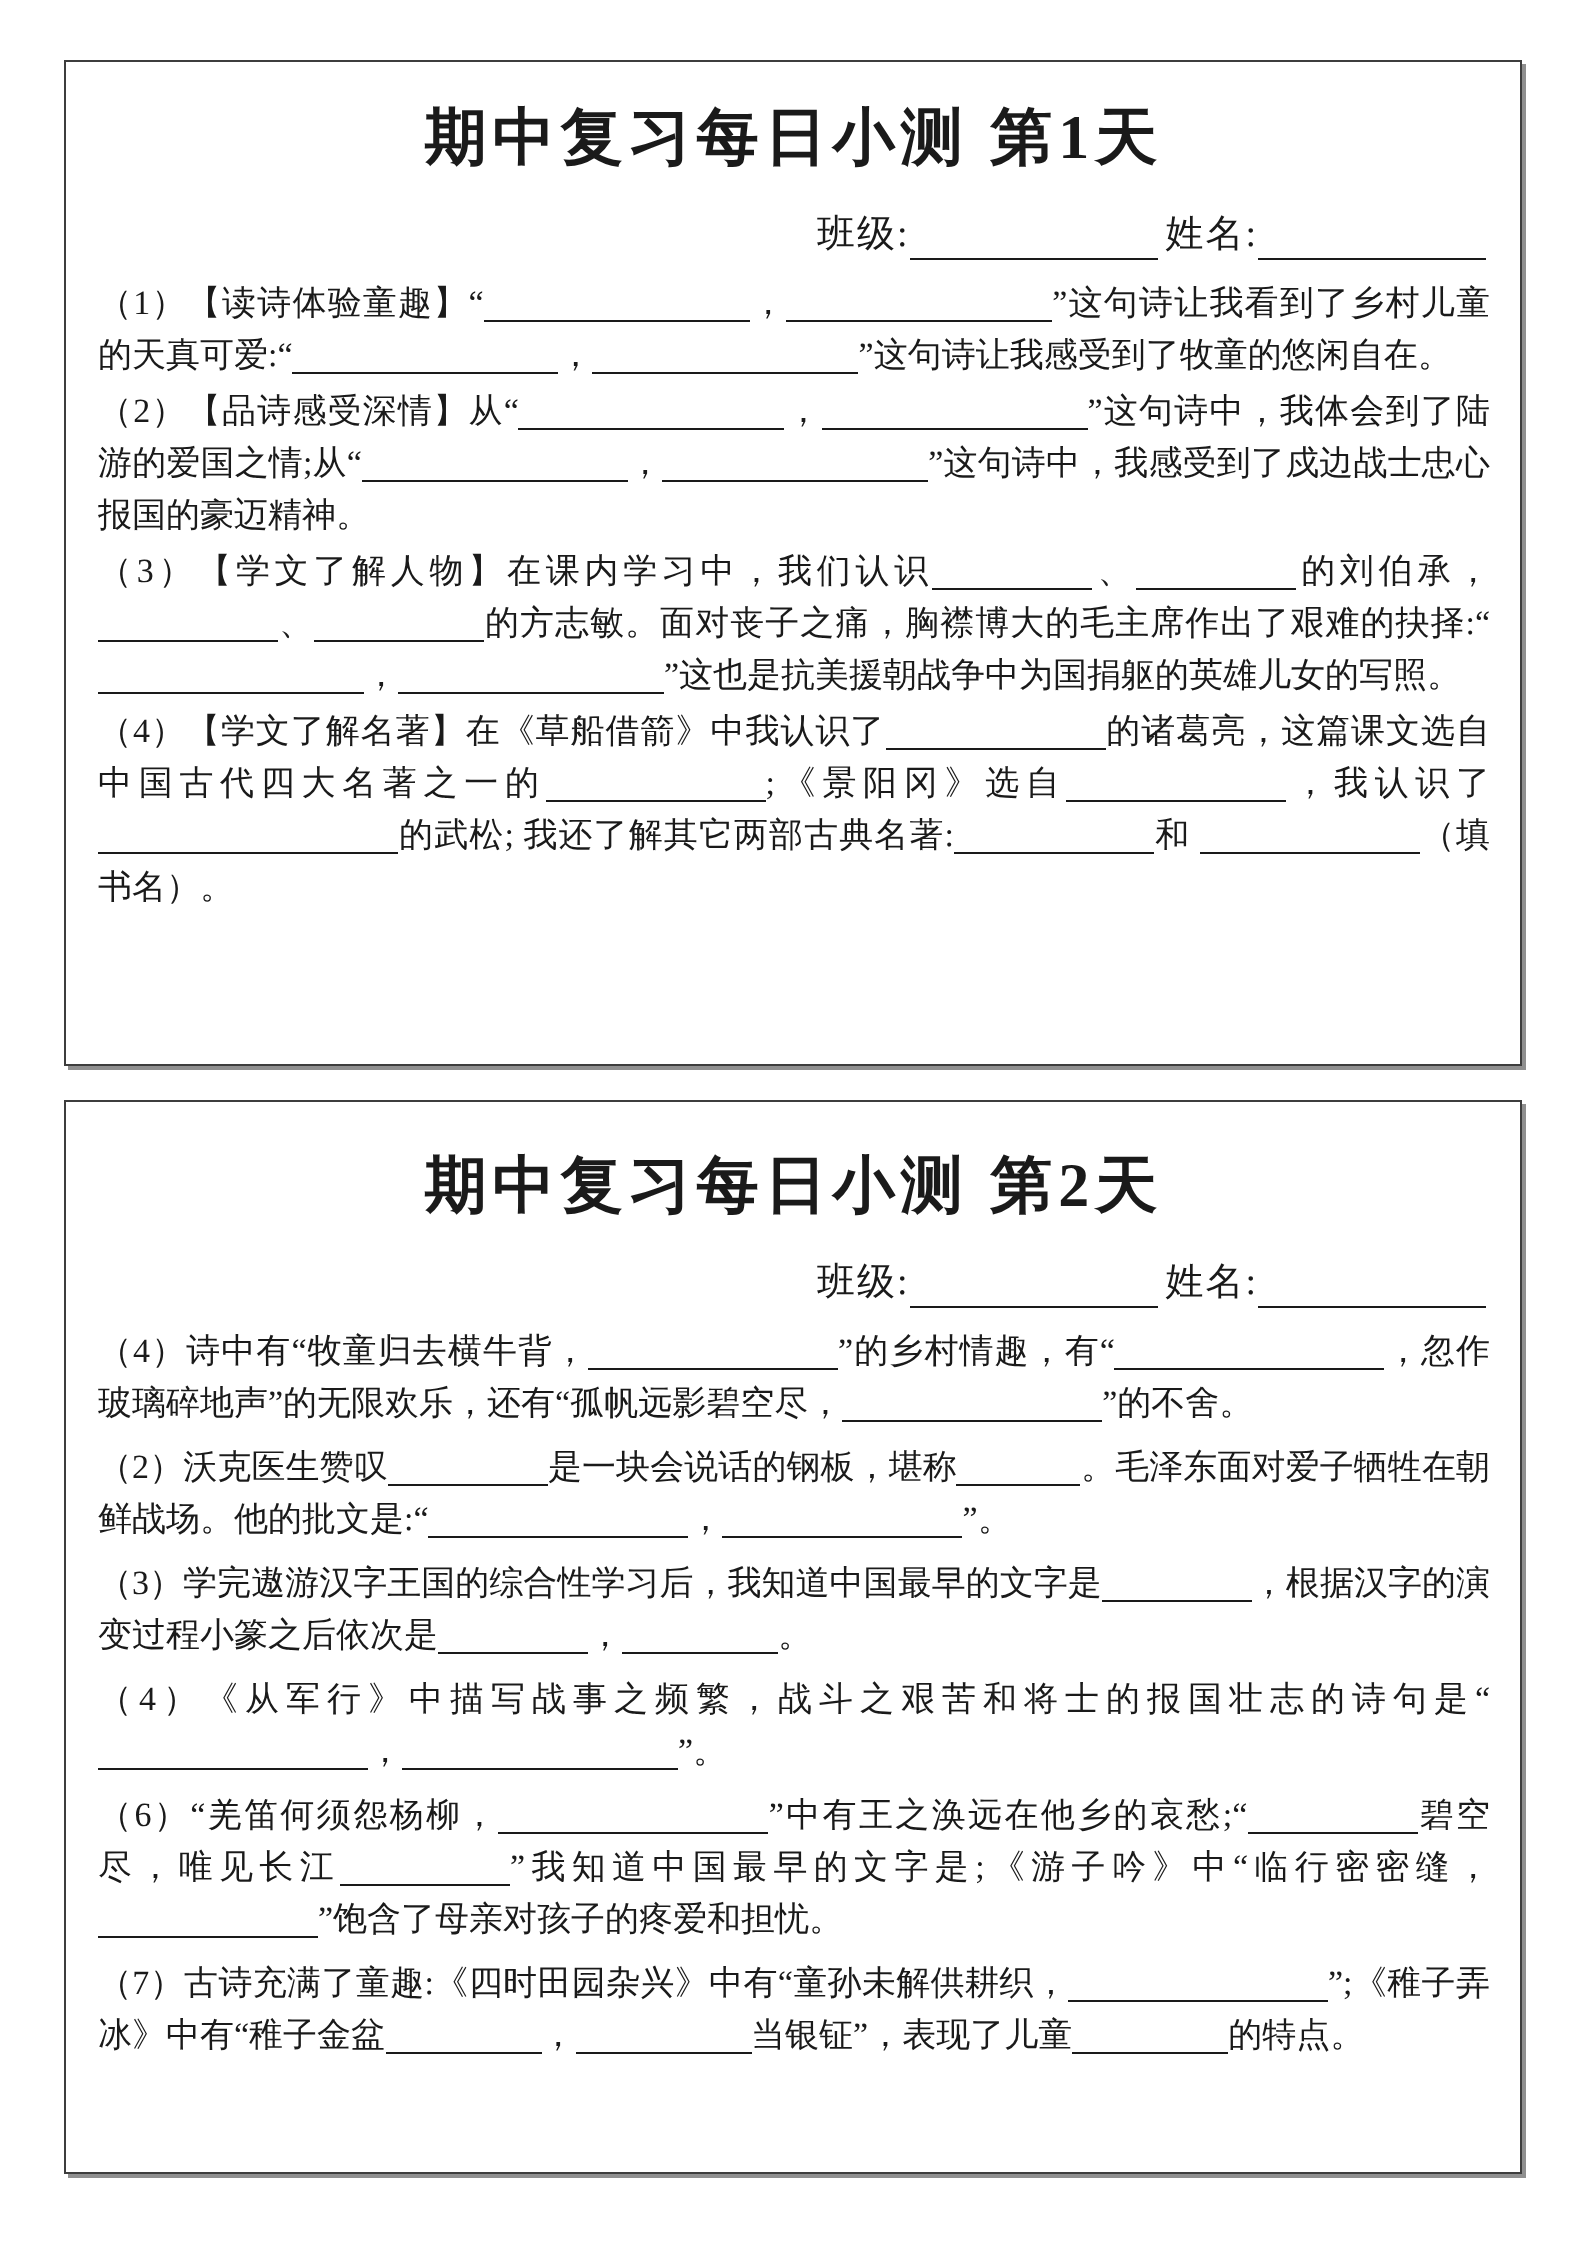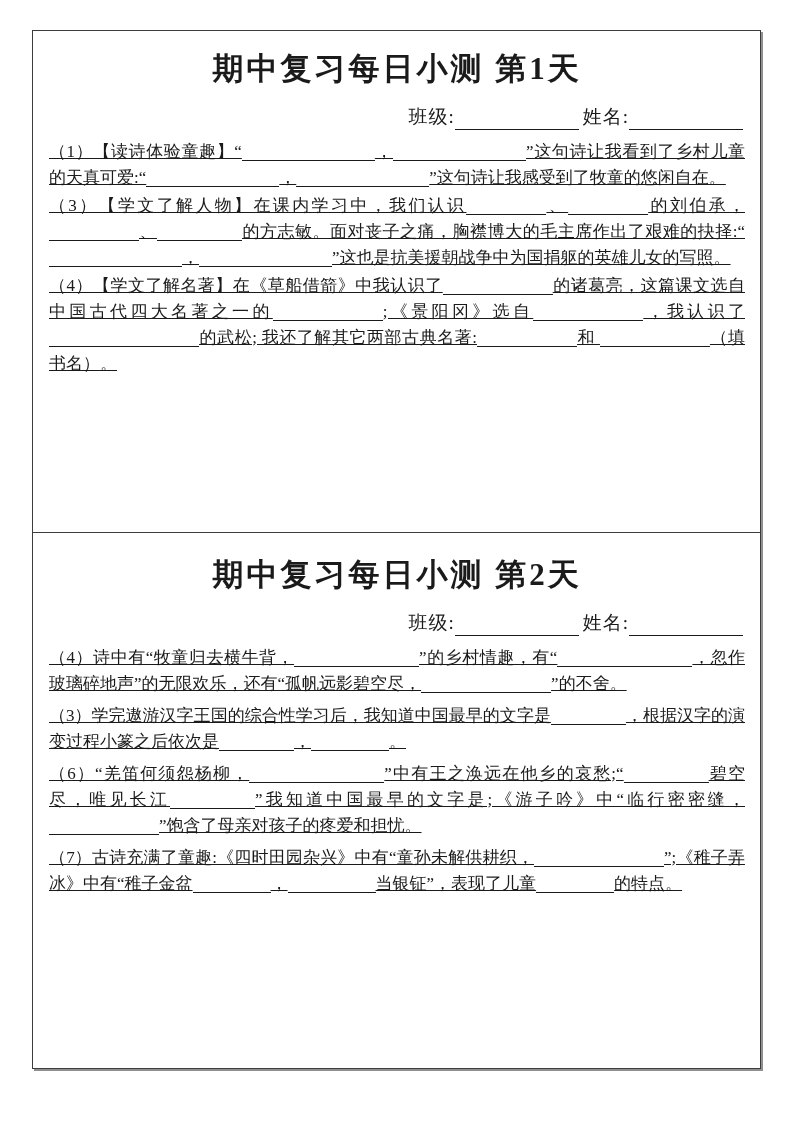--- a/index.html
+++ b/index.html
@@ -15,21 +15,21 @@
     position: absolute;
     left: 32px;
     width: 729px;
     background: #fff;
     border: 1.5px solid #3d3d3d;
     box-shadow: 2px 2px 0 #8f8f8f;
     padding: 0 15px 0 16px;
     overflow: hidden;
   }
   .card.day1 { top: 30px;  height: 503px; }
-  .card.day2 { top: 532px; height: 537px; }
+  .card.day2 { top: 550px; height: 537px; }
 
   .card-title {
     text-align: center;
     font-size: 31px;
     font-weight: bold;
     letter-spacing: 3px;
     margin-top: 20px;
     line-height: 1.15;
   }
   .card.day2 .card-title { margin-top: 24px; }
@@ -51,21 +51,20 @@
   }
   .id-blank.class-blank { width: 124px; margin-right: 4px; }
   .id-blank.name-blank  { width: 114px; }
 
   .questions { font-size: 17px; }
   .question {
     line-height: 26px;
     text-align: justify;
     margin: 0 0 2px 0;
     word-break: break-all;
-    text-decoration: underline;
   }
   .card.day2 .question { margin-bottom: 6px; }
 
   .blank {
     display: inline-block;
     border-bottom: 1.3px solid #1a1a1a;
     height: 1.05em;
     vertical-align: text-bottom;
   }
 </style>
@@ -77,34 +76,37 @@
   <section class="card day1">
     <h1 class="card-title">期中复习每日小测 第1天</h1>
     <div class="id-row">
       <span class="label">班级:</span>
       <span class="id-blank class-blank"></span>
       <span class="label">姓名:</span>
       <span class="id-blank name-blank"></span>
     </div>
     <div class="questions">
         <p class="question"><span>（1）【读诗体验童趣】“</span><span class="blank" style="width: 133px;"></span><span>，</span><span class="blank" style="width: 133px;"></span><span>”这句诗让我看到了乡村儿童的天真可爱:“</span><span class="blank" style="width: 133px;"></span><span>，</span><span class="blank" style="width: 133px;"></span><span>”这句诗让我感受到了牧童的悠闲自在。</span></p>
+        <p class="question"><span>（2）【品诗感受深情】从“</span><span class="blank" style="width: 133px;"></span><span>，</span><span class="blank" style="width: 133px;"></span><span>”这句诗中，我体会到了陆游的爱国之情;从“</span><span class="blank" style="width: 133px;"></span><span>，</span><span class="blank" style="width: 133px;"></span><span>”这句诗中，我感受到了戍边战士忠心报国的豪迈精神。</span></p>
         <p class="question"><span>（3）【学文了解人物】在课内学习中，我们认识</span><span class="blank" style="width: 80px;"></span><span>、</span><span class="blank" style="width: 80px;"></span><span>的刘伯承，</span><span class="blank" style="width: 90px;"></span><span>、</span><span class="blank" style="width: 85px;"></span><span>的方志敏。面对丧子之痛，胸襟博大的毛主席作出了艰难的抉择:“</span><span class="blank" style="width: 133px;"></span><span>，</span><span class="blank" style="width: 133px;"></span><span>”这也是抗美援朝战争中为国捐躯的英雄儿女的写照。</span></p>
         <p class="question"><span>（4）【学文了解名著】在《草船借箭》中我认识了</span><span class="blank" style="width: 110px;"></span><span>的诸葛亮，这篇课文选自中国古代四大名著之一的</span><span class="blank" style="width: 110px;"></span><span>;《景阳冈》选自</span><span class="blank" style="width: 110px;"></span><span>，我认识了</span><span class="blank" style="width: 150px;"></span><span>的武松; 我还了解其它两部古典名著:</span><span class="blank" style="width: 100px;"></span><span>和 </span><span class="blank" style="width: 110px;"></span><span>（填书名）。</span></p>
       </div>
   </section>
 
   <section class="card day2">
     <h1 class="card-title">期中复习每日小测 第2天</h1>
     <div class="id-row">
       <span class="label">班级:</span>
       <span class="id-blank class-blank"></span>
       <span class="label">姓名:</span>
       <span class="id-blank name-blank"></span>
     </div>
     <div class="questions">
         <p class="question"><span>（4）诗中有“牧童归去横牛背，</span><span class="blank" style="width: 125px;"></span><span>”的乡村情趣，有“</span><span class="blank" style="width: 135px;"></span><span>，忽作玻璃碎地声”的无限欢乐，还有“孤帆远影碧空尽，</span><span class="blank" style="width: 130px;"></span><span>”的不舍。</span></p>
+        <p class="question"><span>（2）沃克医生赞叹</span><span class="blank" style="width: 80px;"></span><span>是一块会说话的钢板，堪称</span><span class="blank" style="width: 62px;"></span><span>。毛泽东面对爱子牺牲在朝鲜战场。他的批文是:“</span><span class="blank" style="width: 130px;"></span><span>，</span><span class="blank" style="width: 120px;"></span><span>”。</span></p>
         <p class="question"><span>（3）学完遨游汉字王国的综合性学习后，我知道中国最早的文字是</span><span class="blank" style="width: 75px;"></span><span>，根据汉字的演变过程小篆之后依次是</span><span class="blank" style="width: 75px;"></span><span>，</span><span class="blank" style="width: 78px;"></span><span>。</span></p>
+        <p class="question"><span>（4）《从军行》中描写战事之频繁，战斗之艰苦和将士的报国壮志的诗句是“</span><span class="blank" style="width: 135px;"></span><span>，</span><span class="blank" style="width: 138px;"></span><span>”。</span></p>
         <p class="question"><span>（6）“羌笛何须怨杨柳，</span><span class="blank" style="width: 135px;"></span><span>”中有王之涣远在他乡的哀愁;“</span><span class="blank" style="width: 85px;"></span><span>碧空尽，唯见长江</span><span class="blank" style="width: 85px;"></span><span>”我知道中国最早的文字是;《游子吟》中“临行密密缝，</span><span class="blank" style="width: 110px;"></span><span>”饱含了母亲对孩子的疼爱和担忧。</span></p>
         <p class="question"><span>（7）古诗充满了童趣:《四时田园杂兴》中有“童孙未解供耕织，</span><span class="blank" style="width: 130px;"></span><span>”;《稚子弄冰》中有“稚子金盆</span><span class="blank" style="width: 78px;"></span><span>，</span><span class="blank" style="width: 88px;"></span><span>当银钲”，表现了儿童</span><span class="blank" style="width: 78px;"></span><span>的特点。</span></p>
       </div>
   </section>
 
 </div>
 
 </body></html>

